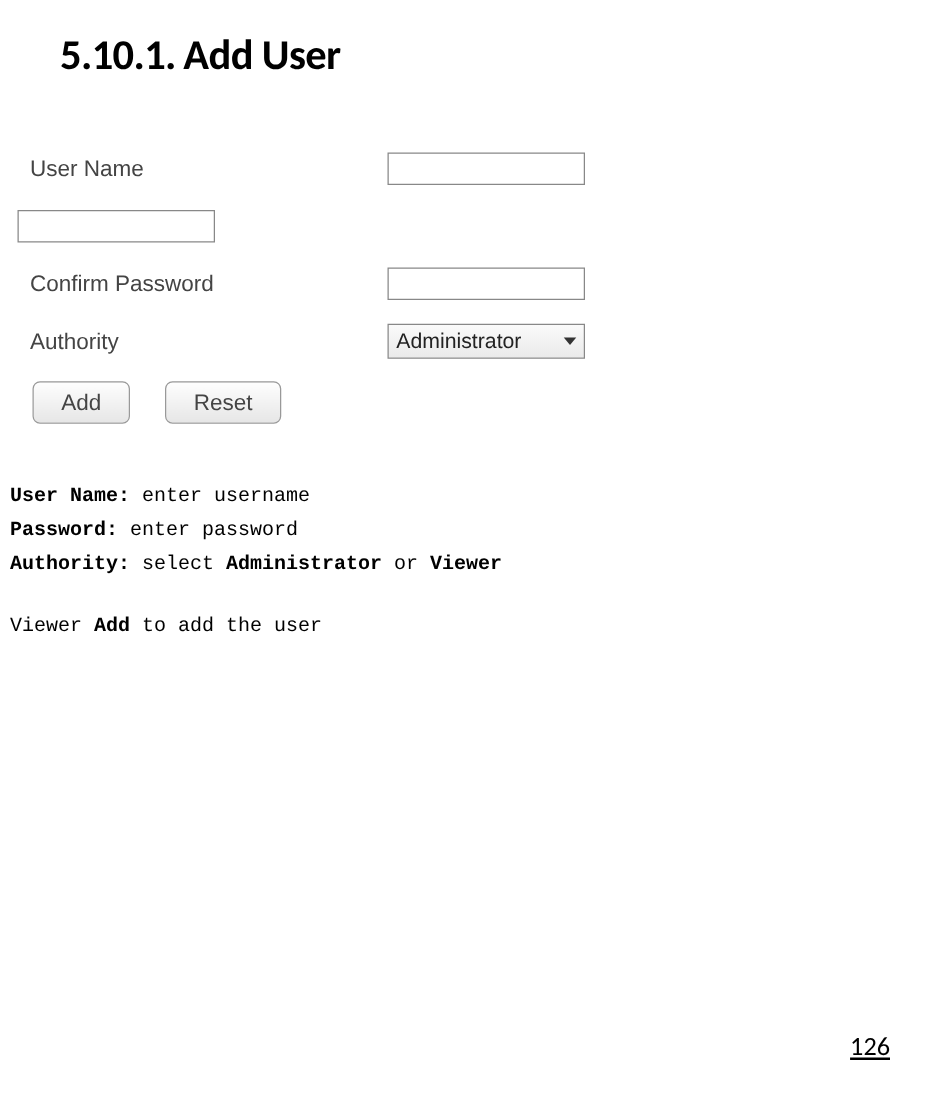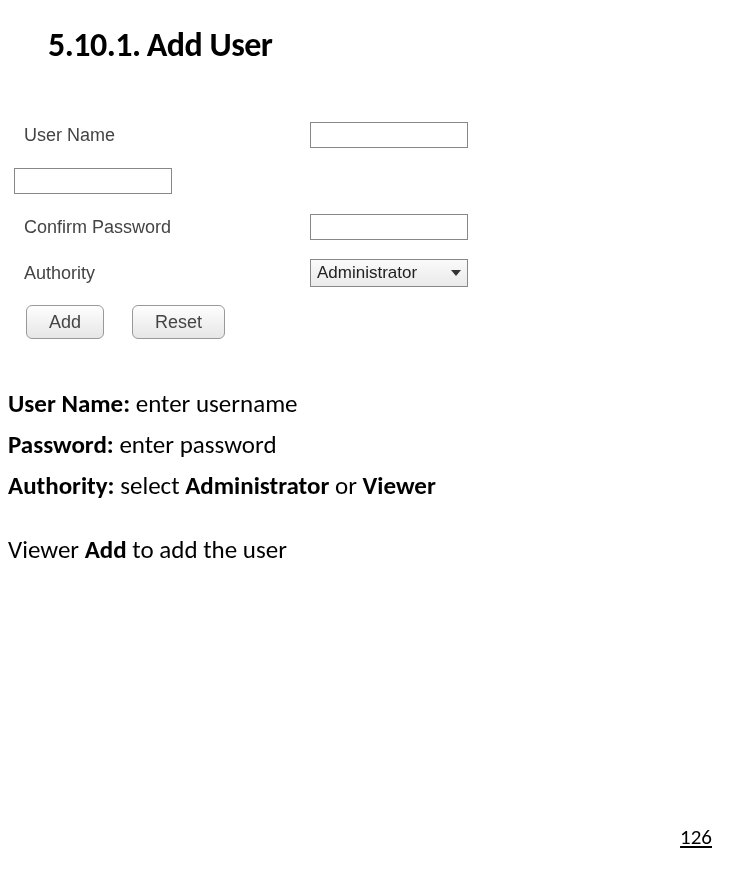--- a/index.html
+++ b/index.html
@@ -87,22 +87,23 @@
       background: linear-gradient(#fefefe,#e6e6e6);
       border: 1px solid #999;
       border-radius: 6px;
       height: 34px;
       padding: 0 22px;
       cursor: pointer;
     }
     .descriptions {
       margin-top: 46px;
       margin-left: 8px;
-      font-size: 25px;
+      font-size: 16px;
       line-height: 1.55;
+      font-family: Liberation Mono, monospace;
     }
     .desc-line {
       margin-bottom: 2px;
     }
     .desc-line b {
       font-weight: bold;
     }
     .spacer {
       height: 24px;
     }

